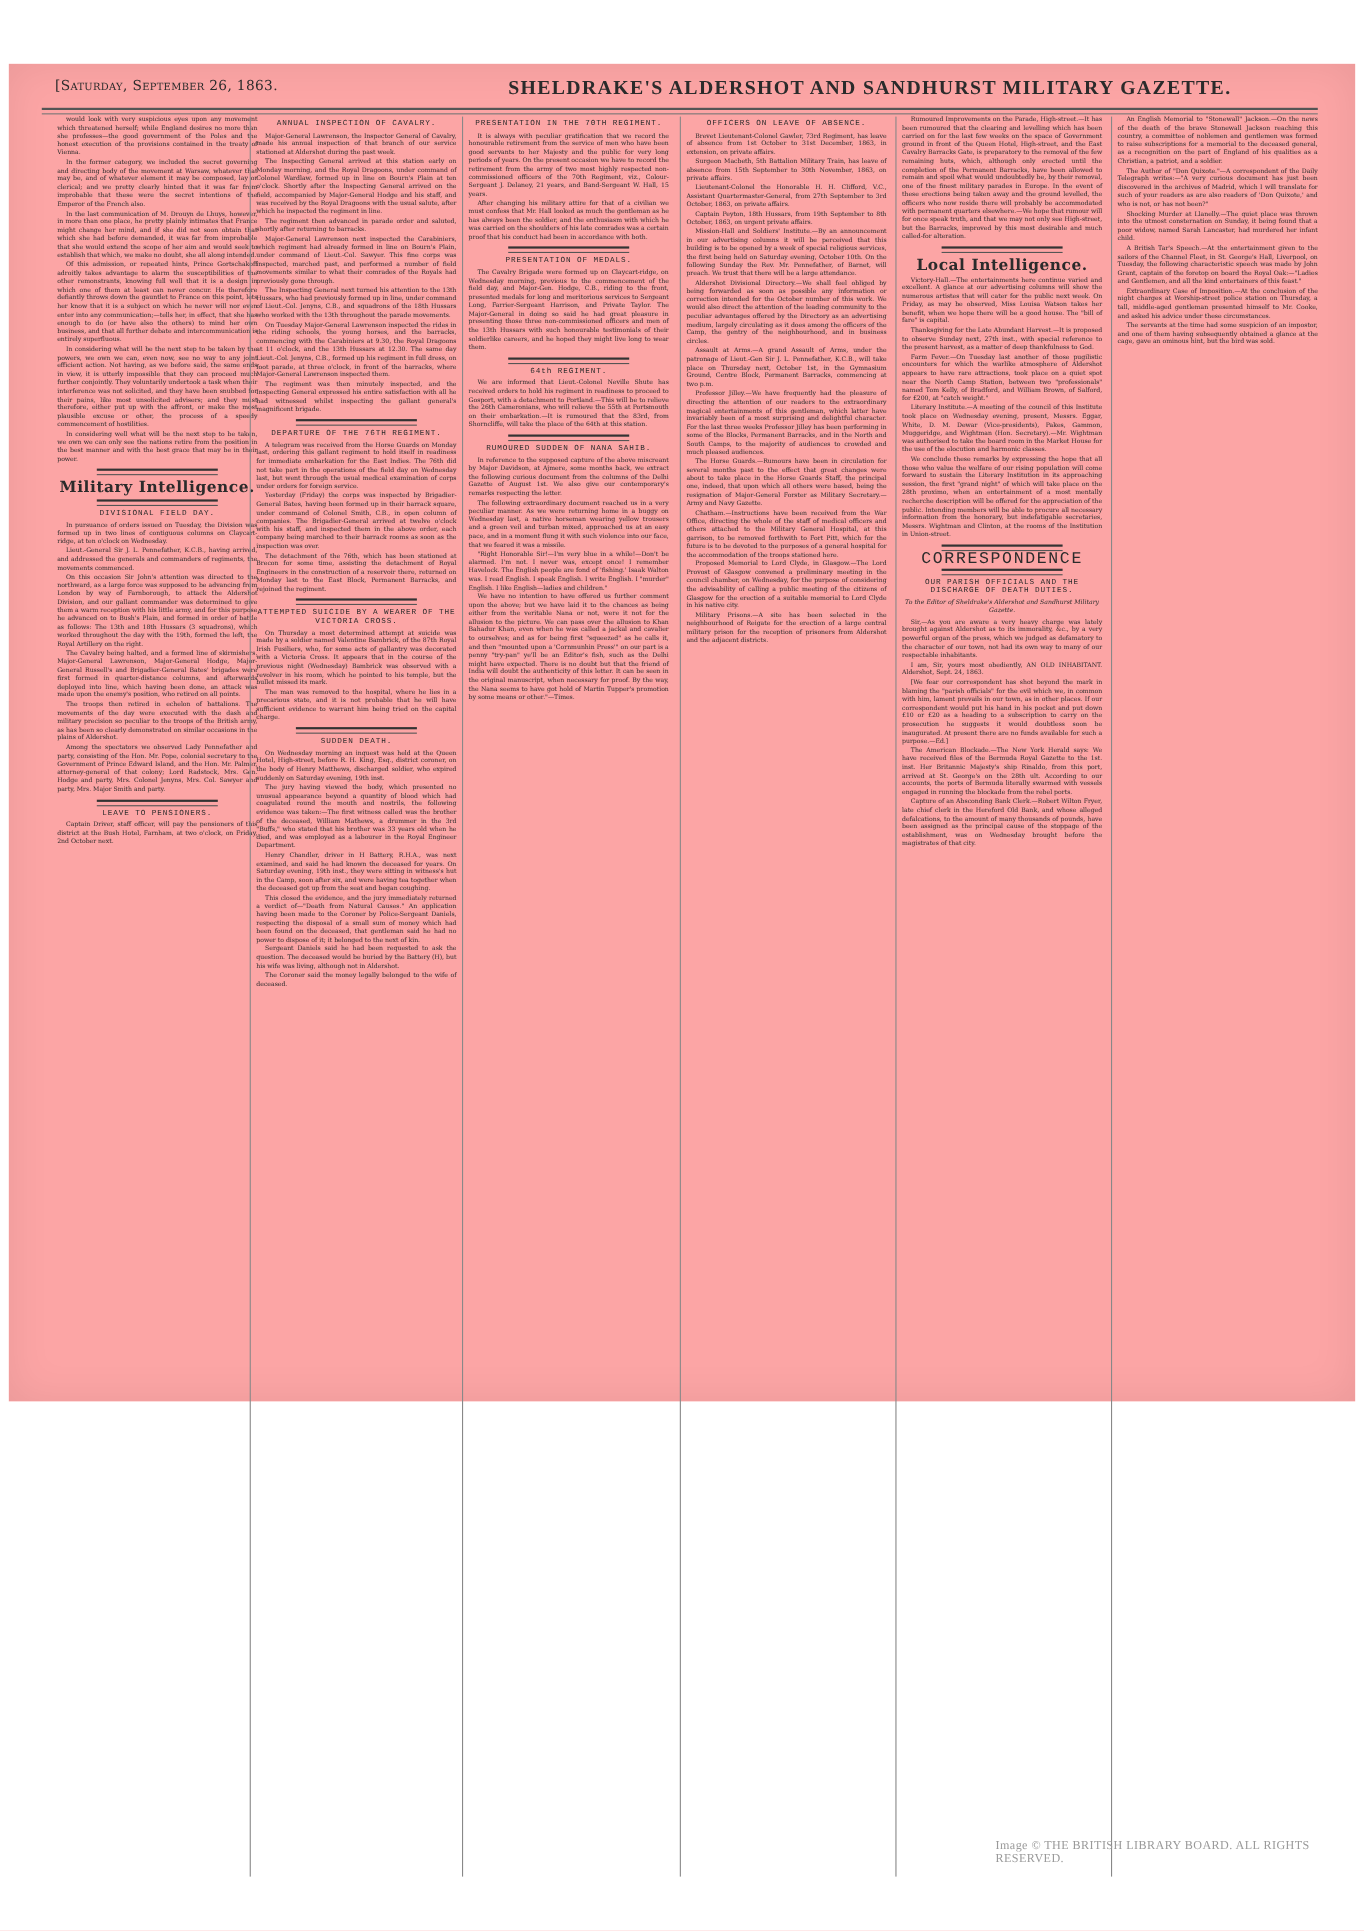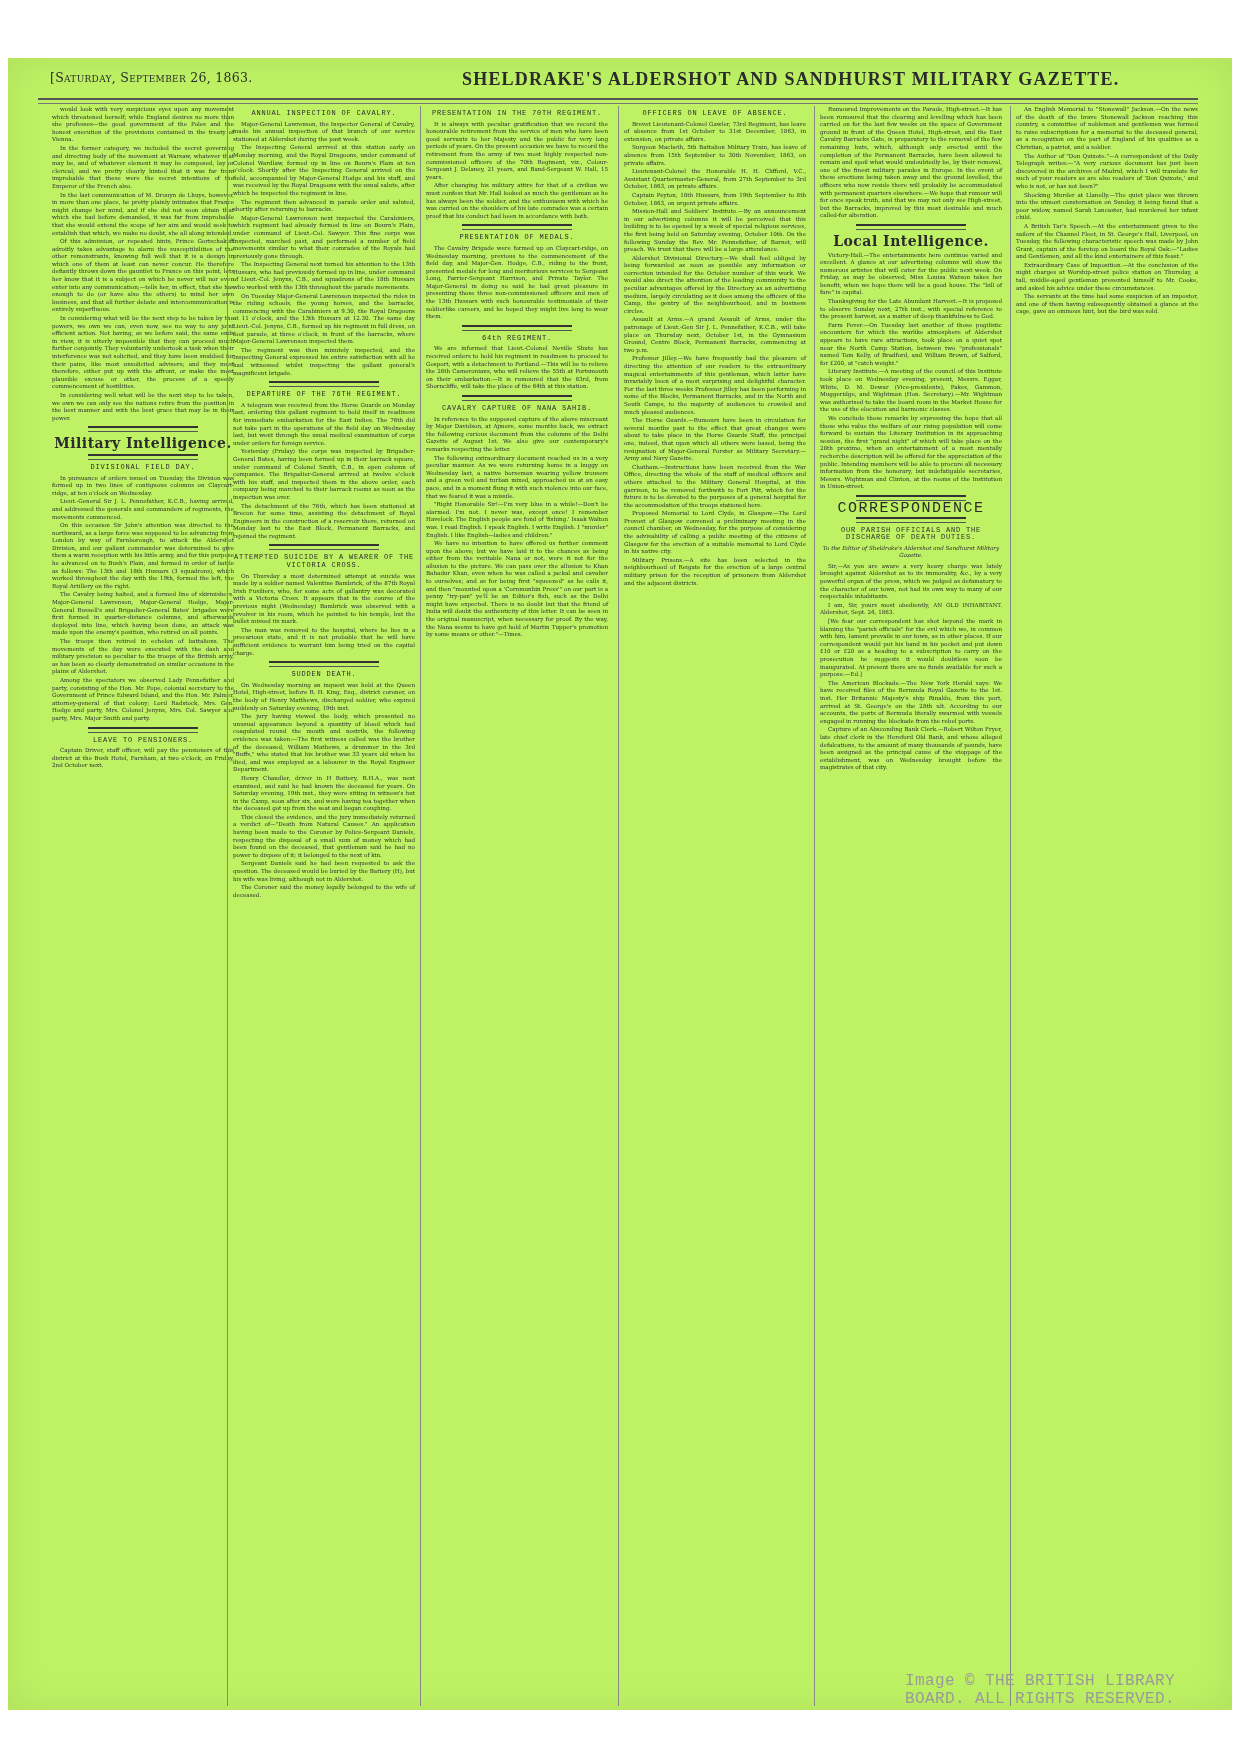--- a/index.html
+++ b/index.html
@@ -1,30 +1,30 @@
 <!DOCTYPE html>
 <html><head>
 <meta charset="utf-8">
 <style>
   html, body { margin:0; padding:0; background:#ffffff; }
   body { width:1240px; height:1755px; position:relative; overflow:hidden; font-family:"DejaVu Serif", serif; color:#2b2b2b; }
-  .page { position:absolute; left:8px; top:58px; width:1224px; height:1652px; background:#bef264; box-shadow: inset 0 0 40px rgba(0,0,0,0.08); }
+  .page { position:absolute; left:8px; top:58px; width:1224px; height:1216px; background:#fca5a5; box-shadow: inset 0 0 40px rgba(0,0,0,0.08); }
   .masthead { position:absolute; left:42px; top:0; width:1170px; height:30px; }
   .date { position:absolute; left:0; top:12px; font-size:12.5px; font-variant:small-caps; letter-spacing:0.3px; }
   .title { position:absolute; left:412px; top:11px; font-size:18px; font-weight:bold; letter-spacing:1.2px; font-family:"Liberation Serif", serif; }
   .rule { position:absolute; left:30px; top:40px; width:1160px; height:3px; border-top:2px solid #555; border-bottom:1px solid #777; }
   .col { position:absolute; top:48px; width:182px; font-size:5.6px; line-height:7.6px; text-align:justify; }
   .colsep { position:absolute; top:48px; width:1px; height:1600px; background:#888; }
   .p { margin:0 0 1px 0; text-indent:8px; }
   .h { text-align:center; font-size:7px; letter-spacing:0.8px; margin:4px 0 3px 0; font-family:Liberation Mono, monospace; }
   .h.big { font-size:14px; font-weight:bold; font-family:"DejaVu Serif", serif; letter-spacing:0.5px; margin:8px 0 6px; }
   .h.corr { font-size:15px; letter-spacing:1.5px;text-align:center; }
   .sep { margin:4px auto; width:60%; height:3px; border-top:2px solid #333; border-bottom:1px solid #555; }
   .it { font-style:italic; text-align:center; margin:2px 0 3px; }
-  .copyright { position:absolute; left:905px; top:1672px; font-family:Liberation Mono, monospace; font-size:16px; color:#9a9a9a; letter-spacing:0.4px; }
+  .copyright { position:absolute; left:905px; top:1672px; font-family:Liberation Serif, serif; font-size:11px; color:#9a9a9a; letter-spacing:0.4px; }
 </style>
 </head>
 <body>
 
 <div class="page">
   <div class="masthead">
     <span class="date">[Saturday, September 26, 1863.</span>
     <span class="title">SHELDRAKE'S ALDERSHOT AND SANDHURST MILITARY GAZETTE.</span>
   </div>
   <div class="rule"></div>
@@ -83,21 +83,21 @@
       <div class="h">PRESENTATION IN THE 70TH REGIMENT.</div>
       <p class="p">It is always with peculiar gratification that we record the honourable retirement from the service of men who have been good servants to her Majesty and the public for very long periods of years. On the present occasion we have to record the retirement from the army of two most highly respected non-commissioned officers of the 70th Regiment, viz., Colour-Sergeant J. Delaney, 21 years, and Band-Sergeant W. Hall, 15 years.</p>
       <p class="p">After changing his military attire for that of a civilian we must confess that Mr. Hall looked as much the gentleman as he has always been the soldier, and the enthusiasm with which he was carried on the shoulders of his late comrades was a certain proof that his conduct had been in accordance with both.</p>
       <div class="sep"></div>
       <div class="h">PRESENTATION OF MEDALS.</div>
       <p class="p">The Cavalry Brigade were formed up on Claycart-ridge, on Wednesday morning, previous to the commencement of the field day, and Major-Gen. Hodge, C.B., riding to the front, presented medals for long and meritorious services to Sergeant Long, Farrier-Sergeant Harrison, and Private Taylor. The Major-General in doing so said he had great pleasure in presenting those three non-commissioned officers and men of the 13th Hussars with such honourable testimonials of their soldierlike careers, and he hoped they might live long to wear them.</p>
       <div class="sep"></div>
       <div class="h">64th REGIMENT.</div>
       <p class="p">We are informed that Lieut.-Colonel Neville Shute has received orders to hold his regiment in readiness to proceed to Gosport, with a detachment to Portland.—This will be to relieve the 26th Cameronians, who will relieve the 55th at Portsmouth on their embarkation.—It is rumoured that the 83rd, from Shorncliffe, will take the place of the 64th at this station.</p>
       <div class="sep"></div>
-      <div class="h">CAVALRY CAPTURE OF NANA SAHIB.</div>
+      <div class="h">RUMOURED SUDDEN OF NANA SAHIB.</div>
       <p class="p">In reference to the supposed capture of the above miscreant by Major Davidson, at Ajmere, some months back, we extract the following curious document from the columns of the Delhi Gazette of August 1st. We also give our contemporary's remarks respecting the letter.</p>
       <p class="p">The following extraordinary document reached us in a very peculiar manner. As we were returning home in a buggy on Wednesday last, a native horseman wearing yellow trousers and a green veil and turban mixed, approached us at an easy pace, and in a moment flung it with such violence into our face, that we feared it was a missile.</p>
       <p class="p">"Right Honorable Sir!—I'm very blue in a while!—Don't be alarmed. I'm not. I never was, except once! I remember Havelock. The English people are fond of 'fishing.' Isaak Walton was. I read English. I speak English. I write English. I "murder" English. I like English—ladies and children."</p>
       <p class="p">We have no intention to have offered us further comment upon the above; but we have laid it to the chances as being either from the veritable Nana or not, were it not for the allusion to the picture. We can pass over the allusion to Khan Bahadur Khan, even when he was called a jackal and cavalier to ourselves; and as for being first "squeezed" as he calls it, and then "mounted upon a 'Cornmunhin Press'" on our part is a penny "try-pan" ye'll be an Editor's fish, such as the Delhi might have expected. There is no doubt but that the friend of India will doubt the authenticity of this letter. It can be seen in the original manuscript, when necessary for proof. By the way, the Nana seems to have got hold of Martin Tupper's promotion by some means or other."—Times.</p>
     </div>
   <div class="colsep" style="left:610px;"></div>
   <div class="col" style="left:616px;">
       <div class="h">OFFICERS ON LEAVE OF ABSENCE.</div>
       <p class="p">Brevet Lieutenant-Colonel Gawler, 73rd Regiment, has leave of absence from 1st October to 31st December, 1863, in extension, on private affairs.</p>
       <p class="p">Surgeon Macbeth, 5th Battalion Military Train, has leave of absence from 15th September to 30th November, 1863, on private affairs.</p>

